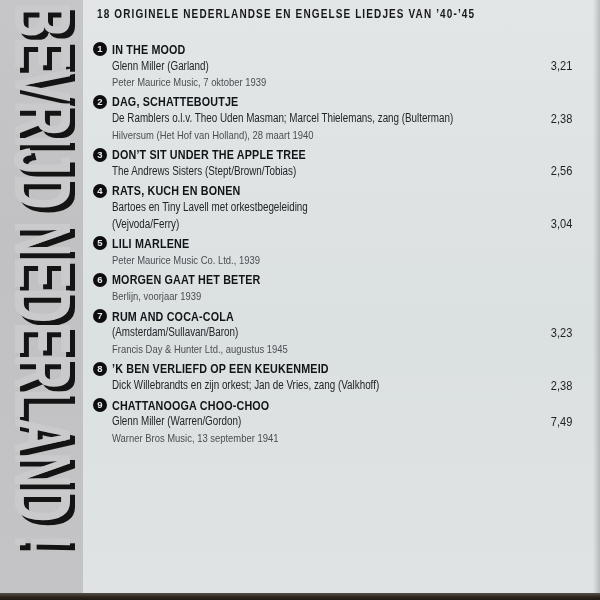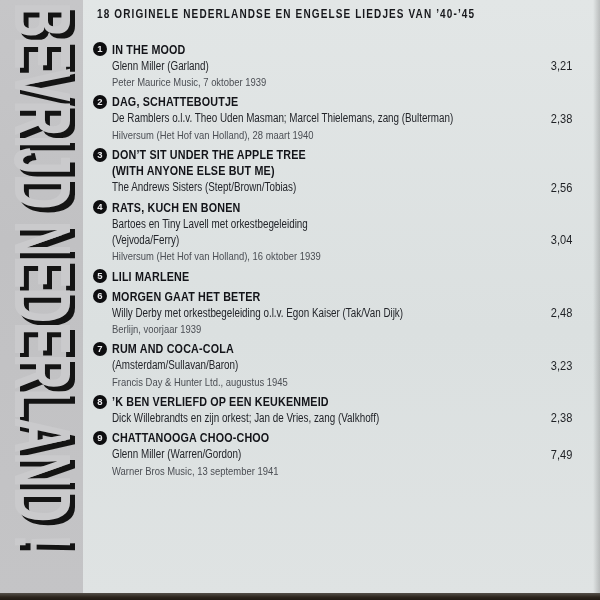--- a/index.html
+++ b/index.html
@@ -128,24 +128,20 @@
 
     <div class="track">
       <div class="line">
           <span class="numcol">
             <span class="badge">3</span>
           </span>
           <span class="txt title">DON’T SIT UNDER THE APPLE TREE</span>
         </div>
       <div class="line">
           <span class="numcol"></span>
-          <span class="txt title">(WITH ANYONE ELSE BUT ME)</span>
-        </div>
-      <div class="line">
-          <span class="numcol"></span>
           <span class="txt artist">The Andrews Sisters (Stept/Brown/Tobias)</span>
           <span class="dur">2,56</span>
         </div>
     </div>
 
     <div class="track">
       <div class="line">
           <span class="numcol">
             <span class="badge">4</span>
           </span>
@@ -153,46 +149,41 @@
         </div>
       <div class="line">
           <span class="numcol"></span>
           <span class="txt artist">Bartoes en Tiny Lavell met orkestbegeleiding</span>
         </div>
       <div class="line">
           <span class="numcol"></span>
           <span class="txt artist">(Vejvoda/Ferry)</span>
           <span class="dur">3,04</span>
         </div>
-      <div class="line">
-          <span class="numcol"></span>
-          <span class="txt publisher">Hilversum (Het Hof van Holland), 16 oktober 1939</span>
-        </div>
     </div>
 
     <div class="track">
       <div class="line">
           <span class="numcol">
             <span class="badge">5</span>
           </span>
           <span class="txt title">LILI MARLENE</span>
         </div>
+      <div class="line">
+          <span class="numcol"></span>
+          <span class="txt publisher">Peter Maurice Music Co. Ltd., 1939</span>
+        </div>
     </div>
 
     <div class="track">
       <div class="line">
           <span class="numcol">
             <span class="badge">6</span>
           </span>
           <span class="txt title">MORGEN GAAT HET BETER</span>
-        </div>
-      <div class="line">
-          <span class="numcol"></span>
-          <span class="txt artist">Willy Derby met orkestbegeleiding o.l.v. Egon Kaiser (Tak/Van Dijk)</span>
-          <span class="dur">2,48</span>
         </div>
       <div class="line">
           <span class="numcol"></span>
           <span class="txt publisher">Berlijn, voorjaar 1939</span>
         </div>
     </div>
 
     <div class="track">
       <div class="line">
           <span class="numcol">

